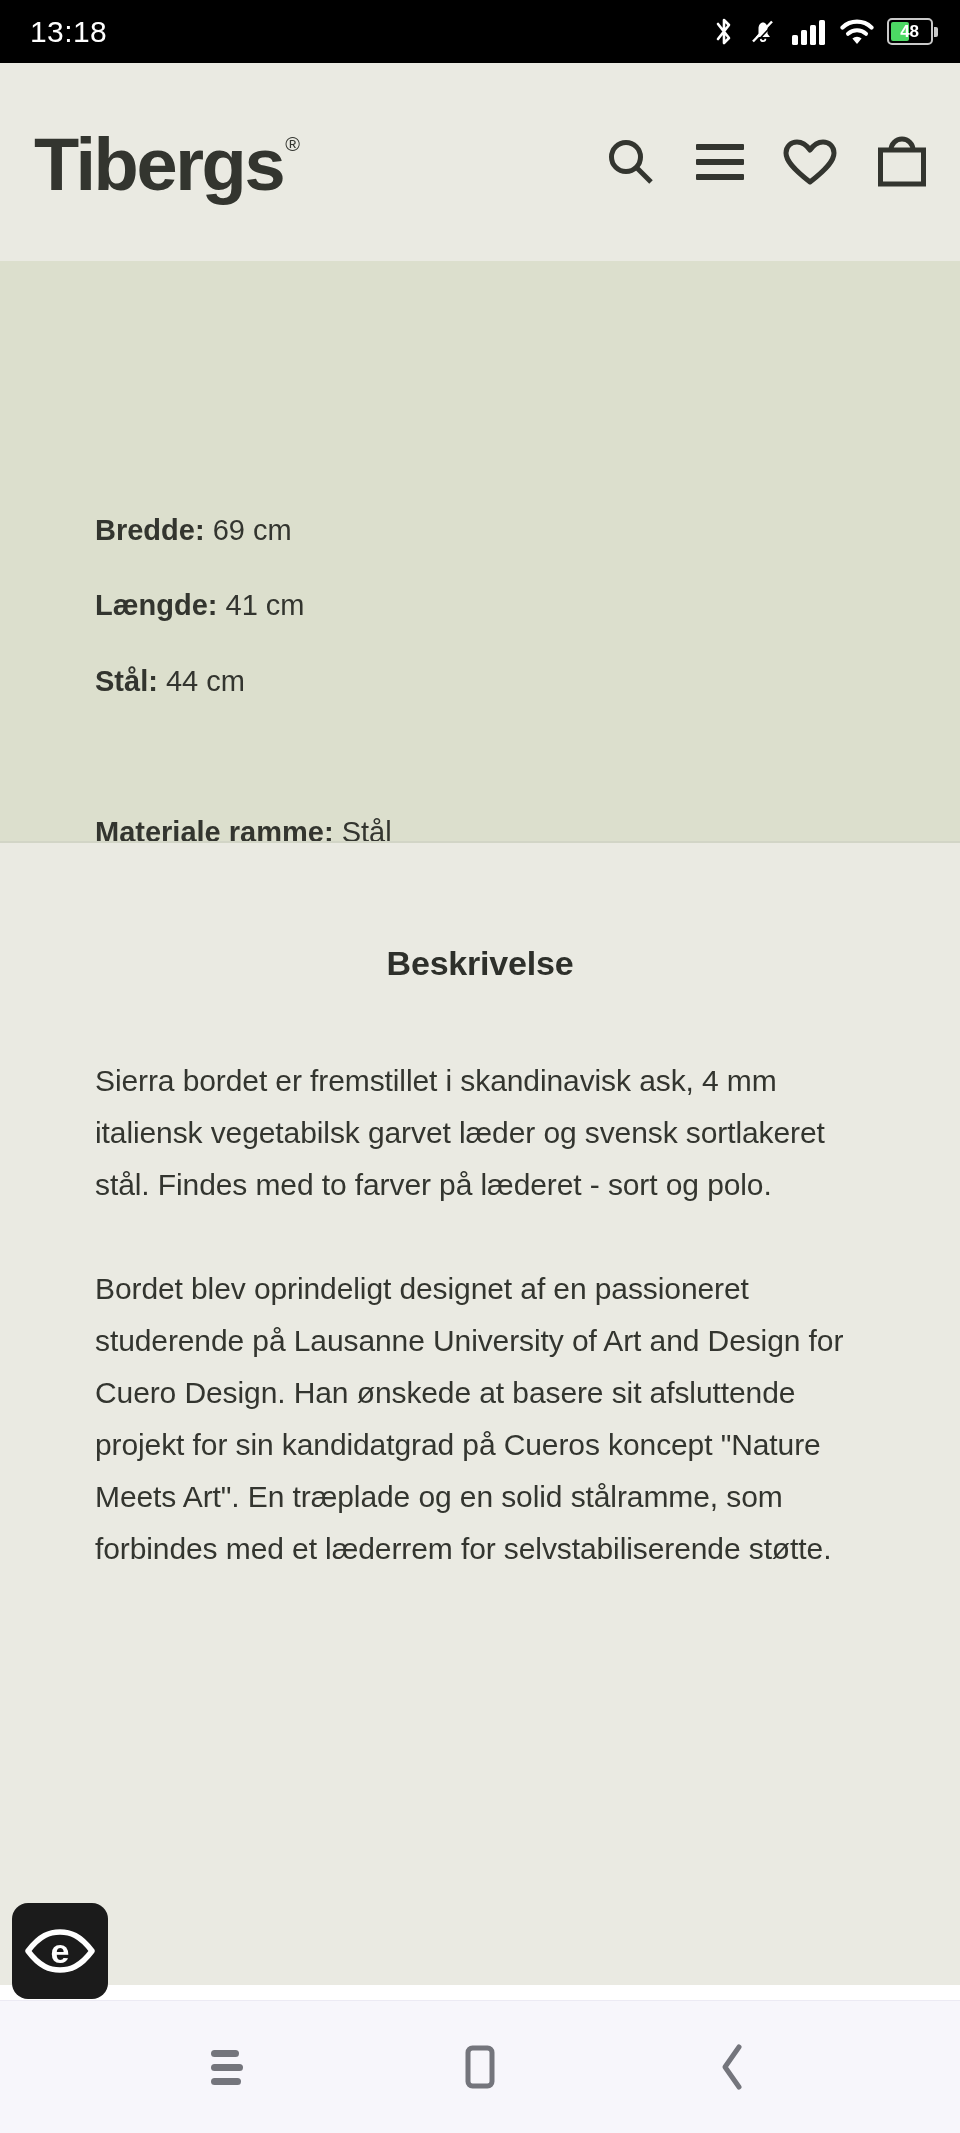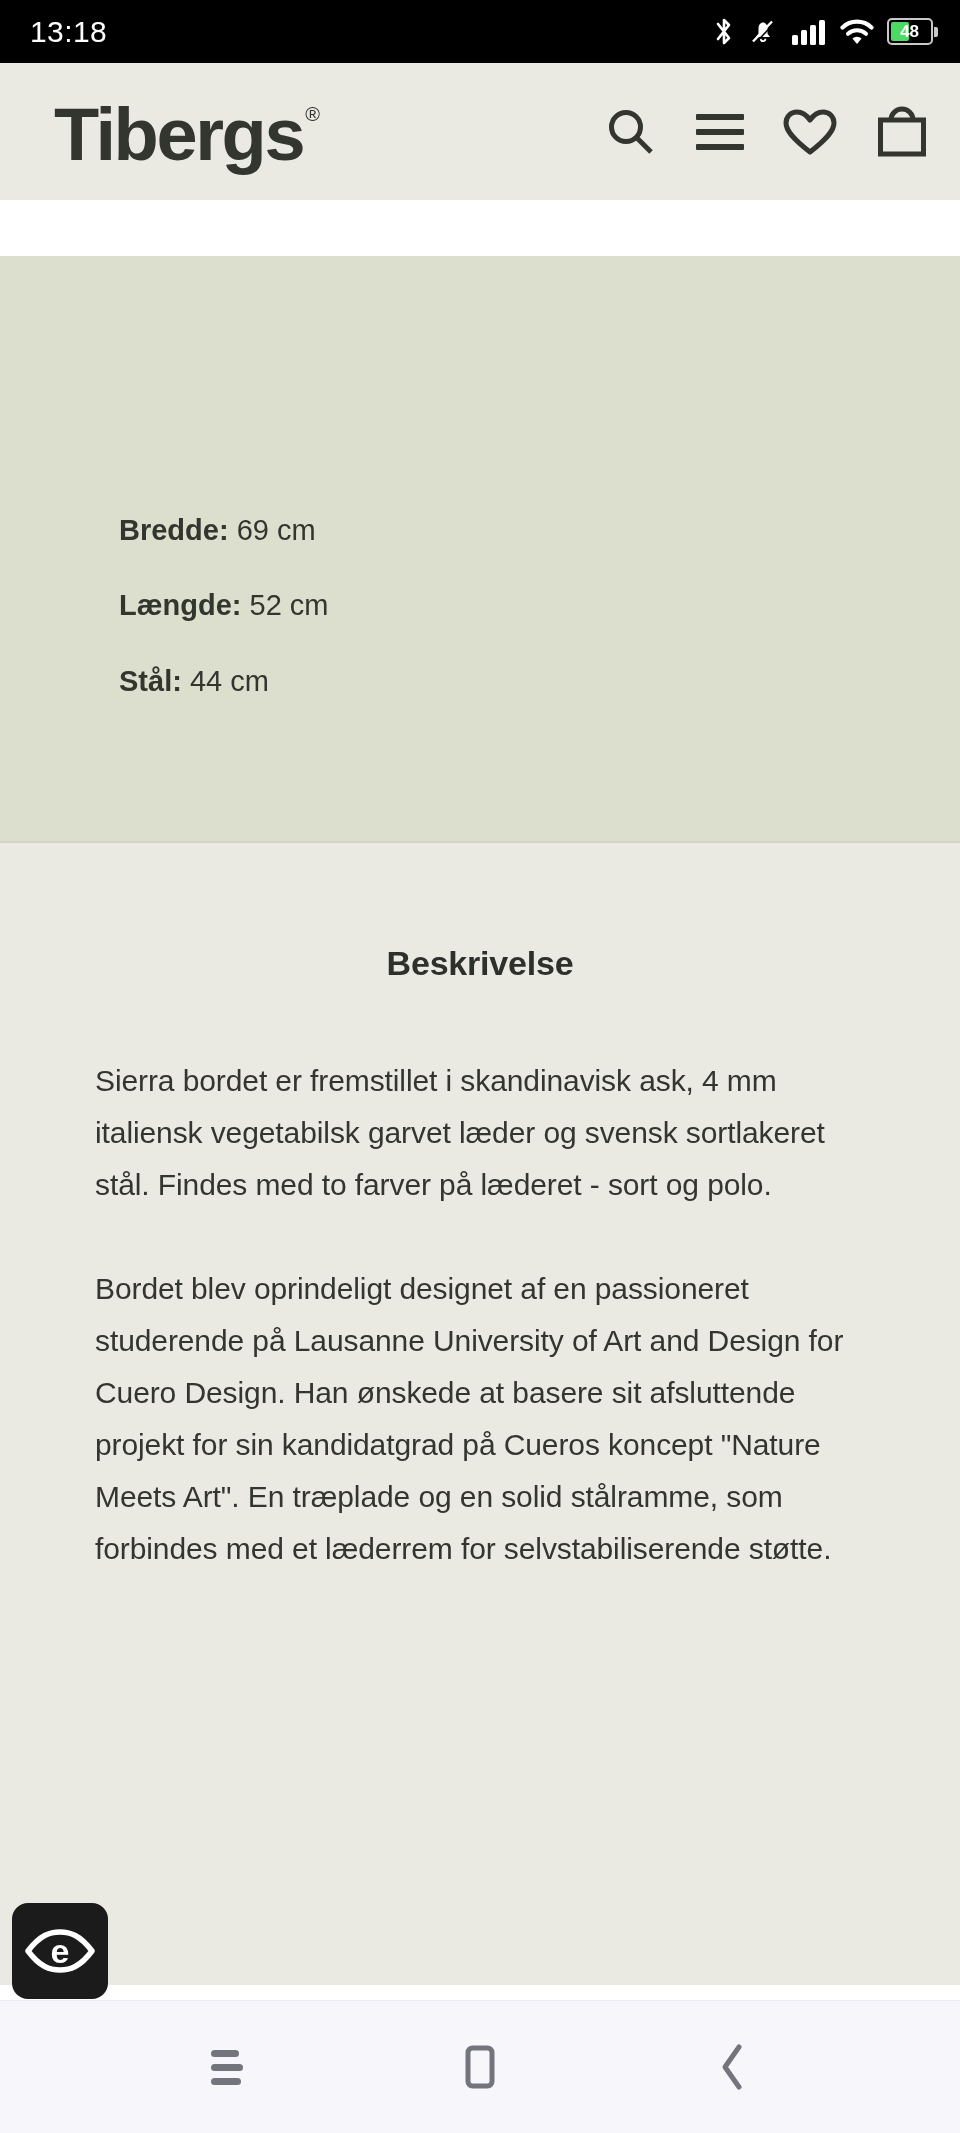--- a/index.html
+++ b/index.html
@@ -81,26 +81,26 @@
     background: #c9c9c9;
     border-radius: 0 2px 2px 0;
     margin-left: 1.5px;
   }
 
   
   .site-header {
     position: absolute;
     top: 63px; left: 0;
     width: 960px;
-    height: 137px;
+    height: 198px;
     background: #eaeae2;
     display: flex;
     align-items: center;
     justify-content: space-between;
-    padding: 0 30px 0 54px;
+    padding: 0 30px 0 34px;
     z-index: 5;
   }
   .logo-wrap {
     display: flex;
     align-items: flex-start;
     position: relative;
     padding-top: 6px;
   }
   .logo-text {
     font-family: "Liberation Sans", sans-serif;
@@ -151,21 +151,20 @@
   .spec-row {
     font-size: 29px;
     color: #33352f;
     line-height: 1;
     position: absolute;
     left: 95px;
     white-space: nowrap;
   }
   .spec-row b {
     font-weight: bold;
-    margin-left: 24px;
   }
   .spec-row span.val { font-weight: normal; }
 
   .spec-divider {
     position: absolute;
     top: 841px; left: 0;
     width: 960px;
     height: 2px;
     background: #d2d5c6;
   }
@@ -346,25 +345,29 @@
     </div>
   </div>
 
   <div class="spec-section">
     <div class="spec-row" style="top:260px">
       <b>Bredde:</b>
       <span class="val">69 cm</span>
     </div>
     <div class="spec-row" style="top:335px">
       <b>Længde:</b>
-      <span class="val">52 cm</span>
+      <span class="val">41 cm</span>
     </div>
     <div class="spec-row" style="top:411px">
       <b>Stål:</b>
       <span class="val">44 cm</span>
+    </div>
+    <div class="spec-row" style="top:562px">
+      <b>Materiale ramme:</b>
+      <span class="val">Stål</span>
     </div>
     <div class="spec-row" style="top:637px">
       <b>Leveres som:</b>
       <span class="val">Umonteret</span>
     </div>
   </div>
   <div class="spec-divider"></div>
 
   <div class="desc-section"></div>
 

